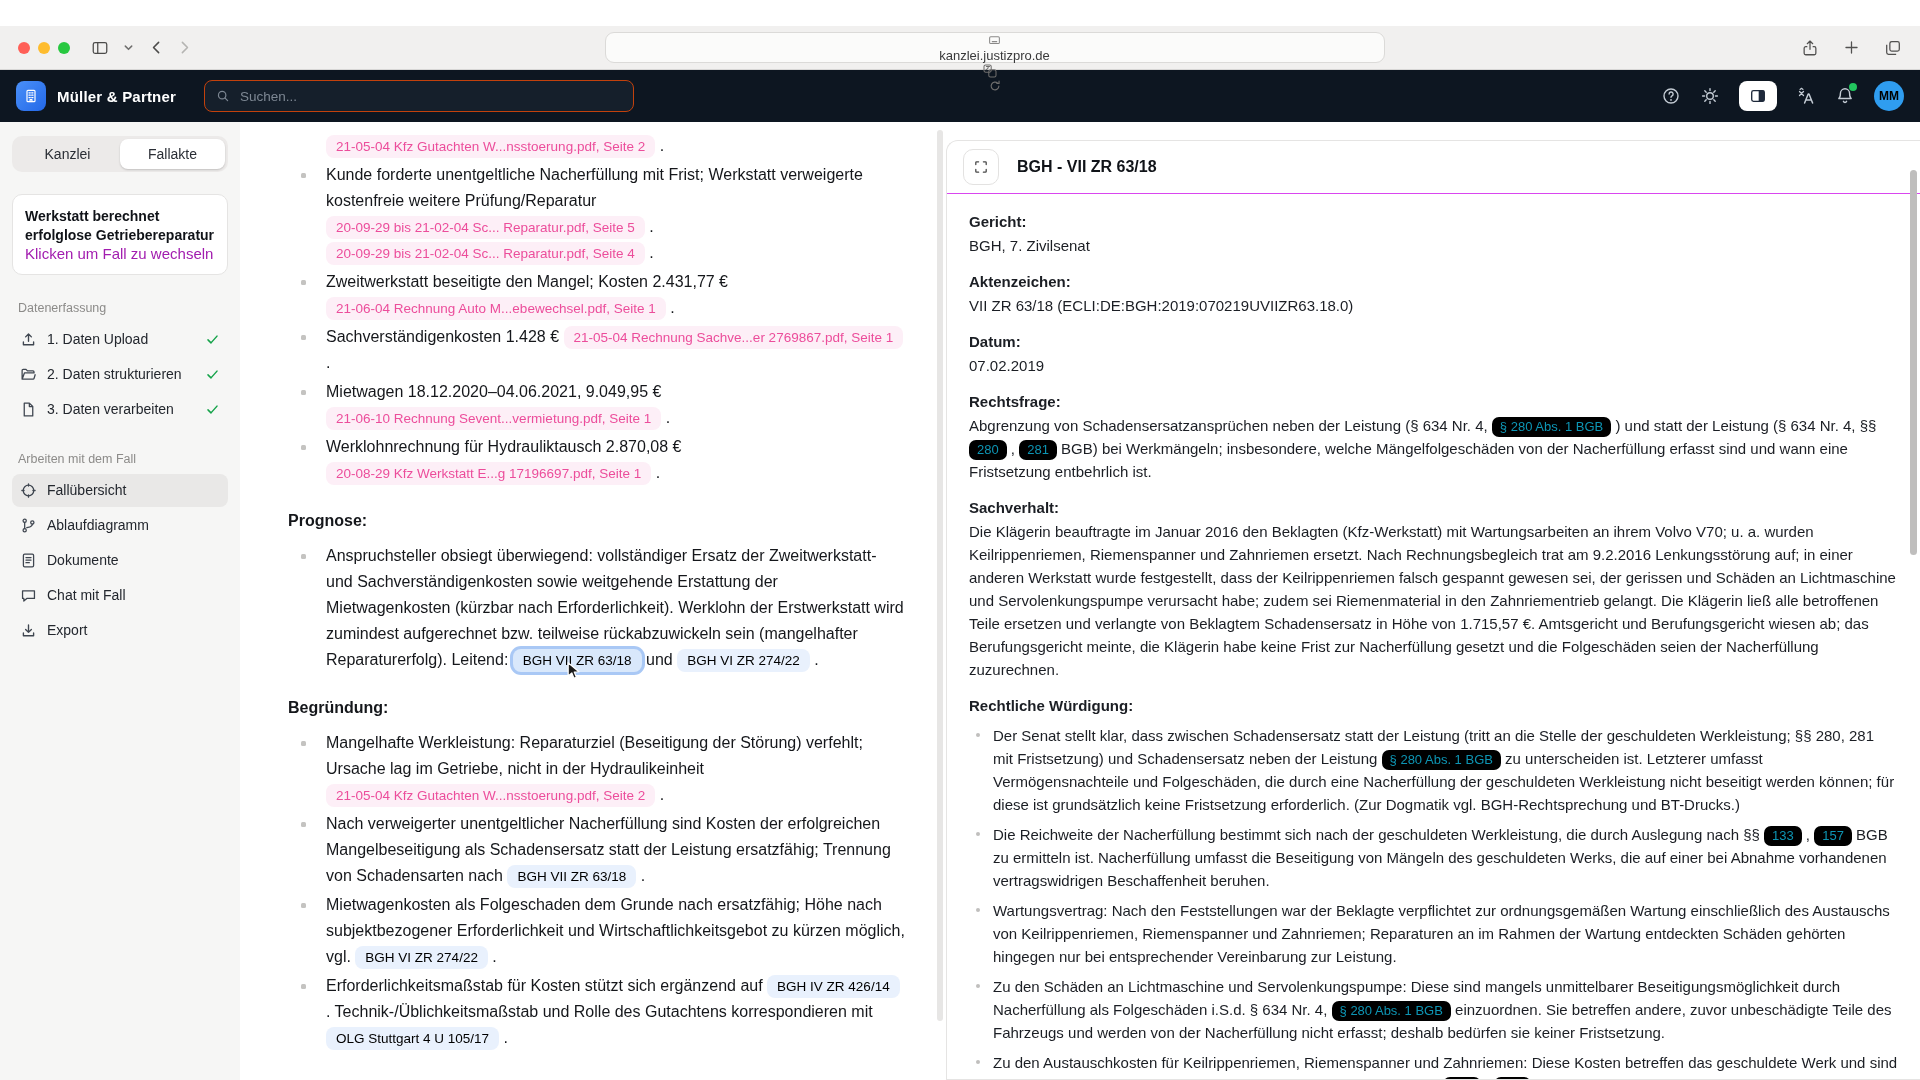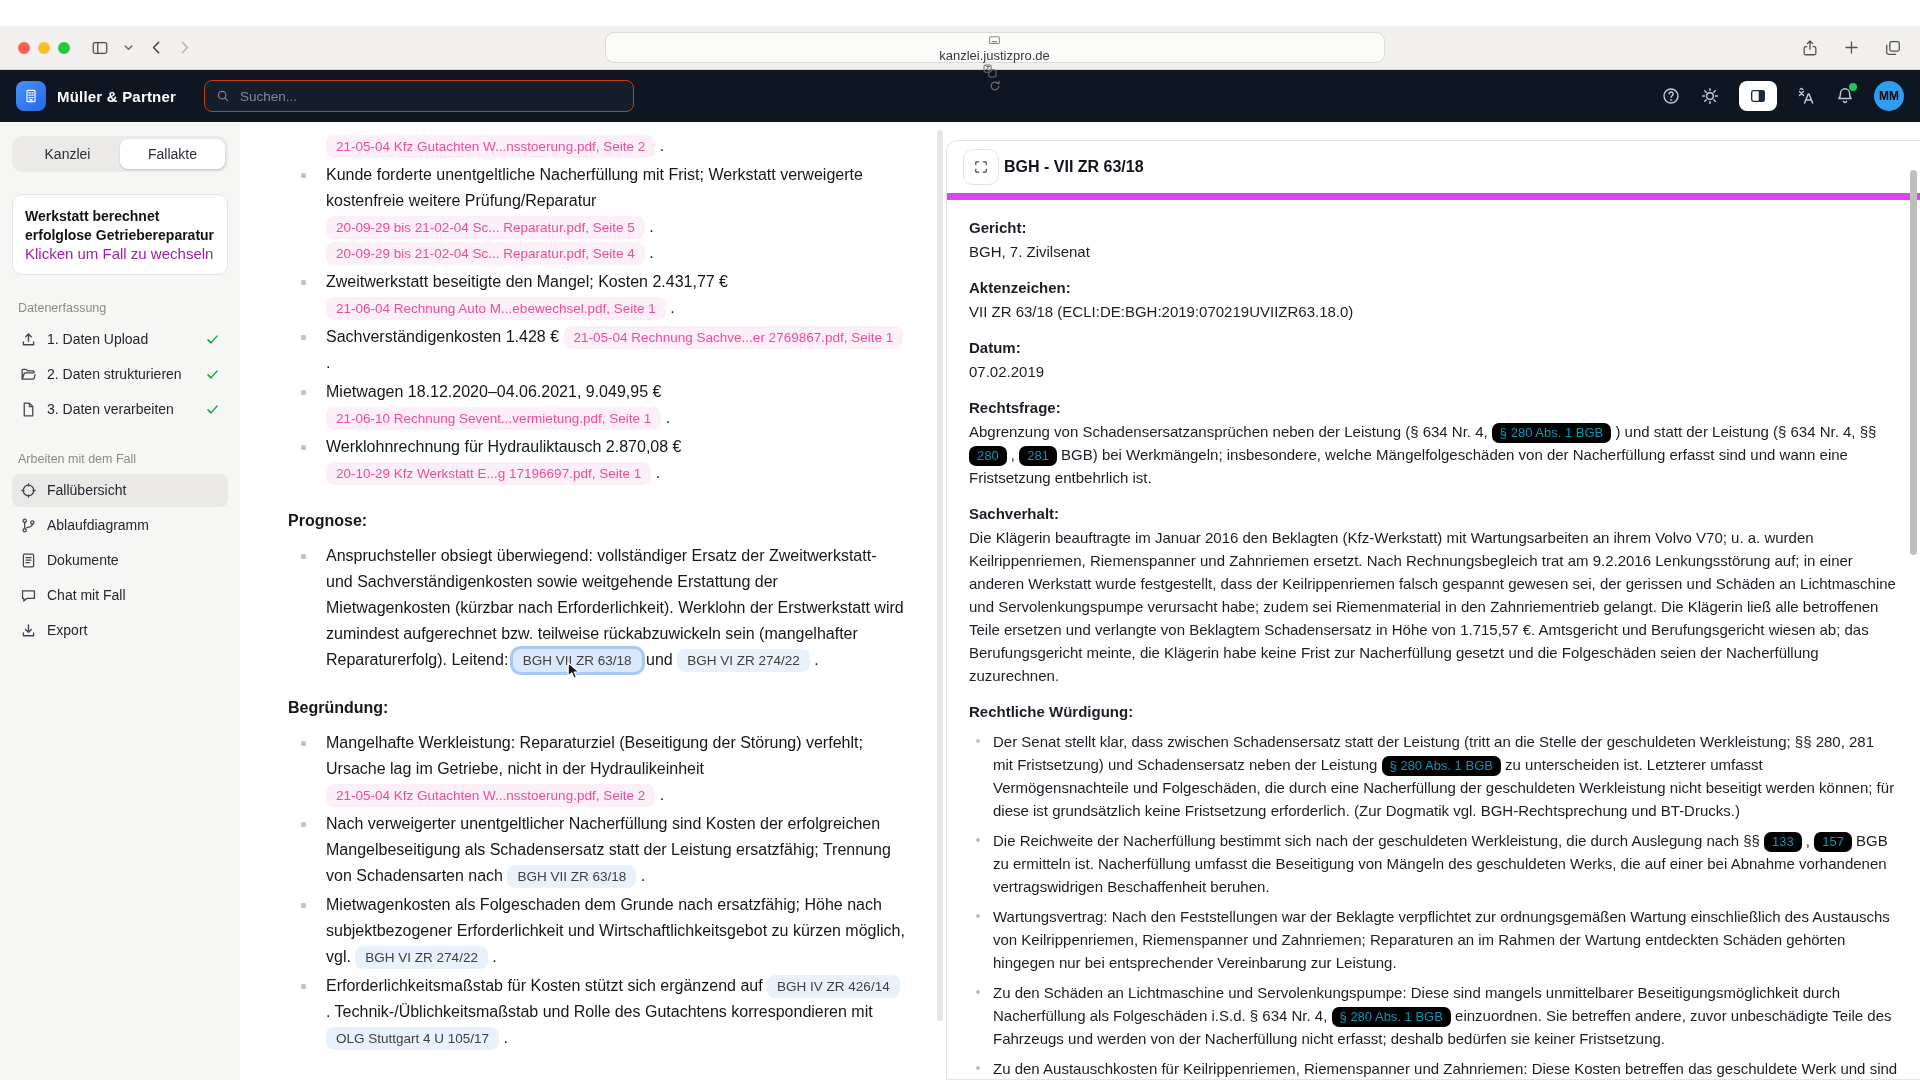--- a/index.html
+++ b/index.html
@@ -50,27 +50,27 @@
   
   .doc{width:706px;box-sizing:border-box;padding:8px 40px 0 48px;position:relative;flex-shrink:0;
     font-size:16px;line-height:26px;color:#15171b}
   .doc-scroll{position:absolute;right:3px;top:8px;width:6px;height:93%;background:#e7e6e5;border-radius:3px}
   .bullet{position:relative;padding-left:38px;margin:3px 0}
   .bullet:before{content:"";position:absolute;left:13px;top:11px;width:5px;height:5px;border-radius:1.5px;background:#c4c3c1}
   .bullet.nomark:before{display:none}
   .blk-label{font-weight:700;margin:22px 0 9px}
   .chip{display:inline-block;border-radius:8px;padding:0 10px;font-size:13.5px;line-height:23px;white-space:nowrap}
   .chip.pink{background:#fdeff7;color:#ec4d9b}
-  .chip.blue{background:#e9f1fd;color:#404040}
+  .chip.blue{background:#e9f1fd;color:#000000}
   .chip.blue.selected{background:#d9e8fb;box-shadow:0 0 0 3px #a9c8f5;position:relative}
   .cursor{position:absolute;left:40%;top:52%;width:20px;height:20px;pointer-events:none}
   
   .panel{flex:1;margin-top:18px;border:1px solid #e5e4e3;border-right:none;border-radius:12px 0 0 0;background:#fff;
     display:flex;flex-direction:column;min-width:0}
-  .panel-head{height:52px;display:flex;align-items:center;gap:5px;padding:0 16px;border-bottom:7px solid #d946ef;flex-shrink:0}
+  .panel-head{height:52px;display:flex;align-items:center;gap:18px;padding:0 16px;border-bottom:1px solid #d946ef;flex-shrink:0}
   .expand-btn{width:34px;height:34px;border:1px solid #e3e2e1;border-radius:10px;display:flex;align-items:center;justify-content:center;color:#474747;background:#fff}
   .panel-title{font-size:16px;font-weight:700;color:#101318}
   .panel-body{padding:16px 22px 0;font-size:15px;line-height:23px;color:#1b1e24;overflow:hidden}
   .p-label{font-weight:700;margin-top:13px}
   .p-label.first{margin-top:0}
   .p-text{margin-top:1px}
   .p-bullet{position:relative;padding-left:24px;margin:7px 0}
   .p-bullet:before{content:"";position:absolute;left:7px;top:9px;width:4px;height:4px;border-radius:50%;background:#c0bfbd}
   .chip.cyan{background:#000000;color:#0d95b4;font-size:13px;border-radius:7px;padding:0 8px;line-height:20px}
   .win-scroll{position:absolute;right:3px;top:48px;width:7px;height:385px;background:#bfbebd;border-radius:4px}
@@ -308,21 +308,21 @@
       </div>
   </div>
 
   <div class="doc">
     <div id="doc-content">
         <div class="bullet nomark"><span class="chip pink">21-05-04 Kfz Gutachten W...nsstoerung.pdf, Seite 2</span> .</div>
         <div class="bullet">Kunde forderte unentgeltliche Nacherfüllung mit Frist; Werkstatt verweigerte kostenfreie weitere Prüfung/Reparatur <span class="chip pink">20-09-29 bis 21-02-04 Sc... Reparatur.pdf, Seite 5</span> . <span class="chip pink">20-09-29 bis 21-02-04 Sc... Reparatur.pdf, Seite 4</span> .</div>
         <div class="bullet">Zweitwerkstatt beseitigte den Mangel; Kosten 2.431,77 € <span class="chip pink">21-06-04 Rechnung Auto M...ebewechsel.pdf, Seite 1</span> .</div>
         <div class="bullet">Sachverständigenkosten 1.428 € <span class="chip pink">21-05-04 Rechnung Sachve...er 2769867.pdf, Seite 1</span> .</div>
         <div class="bullet">Mietwagen 18.12.2020–04.06.2021, 9.049,95 € <span class="chip pink">21-06-10 Rechnung Sevent...vermietung.pdf, Seite 1</span> .</div>
-        <div class="bullet">Werklohnrechnung für Hydrauliktausch 2.870,08 € <span class="chip pink">20-10-29 Kfz Werkstatt E...g 17196697.pdf, Seite 1</span> .</div>
+        <div class="bullet">Werklohnrechnung für Hydrauliktausch 2.870,08 € <span class="chip pink">20-08-29 Kfz Werkstatt E...g 17196697.pdf, Seite 1</span> .</div>
         <div class="blk-label first">Prognose:</div>
         <div class="bullet">Anspruchsteller obsiegt überwiegend: vollständiger Ersatz der Zweitwerkstatt- und Sachverständigenkosten sowie weitgehende Erstattung der Mietwagenkosten (kürzbar nach Erforderlichkeit). Werklohn der Erstwerkstatt wird zumindest aufgerechnet bzw. teilweise rückabzuwickeln sein (mangelhafter Reparaturerfolg). Leitend: <span class="chip blue selected">BGH VII ZR 63/18<svg class="cursor" viewBox="0 0 24 24">
               <path d="M5 2v16l4.4-3.6 2.5 6.4 3-1.2-2.6-6.3 5.6-.4z" fill="#1b1b1b" stroke="#fff" stroke-width="1.5" stroke-linejoin="round"></path>
             </svg></span> und <span class="chip blue">BGH VI ZR 274/22</span> .</div>
         <div class="blk-label">Begründung:</div>
         <div class="bullet">Mangelhafte Werkleistung: Reparaturziel (Beseitigung der Störung) verfehlt; Ursache lag im Getriebe, nicht in der Hydraulikeinheit <span class="chip pink">21-05-04 Kfz Gutachten W...nsstoerung.pdf, Seite 2</span> .</div>
         <div class="bullet">Nach verweigerter unentgeltlicher Nacherfüllung sind Kosten der erfolgreichen Mangelbeseitigung als Schadensersatz statt der Leistung ersatzfähig; Trennung von Schadensarten nach <span class="chip blue">BGH VII ZR 63/18</span> .</div>
         <div class="bullet">Mietwagenkosten als Folgeschaden dem Grunde nach ersatzfähig; Höhe nach subjektbezogener Erforderlichkeit und Wirtschaftlichkeitsgebot zu kürzen möglich, vgl. <span class="chip blue">BGH VI ZR 274/22</span> .</div>
         <div class="bullet">Erforderlichkeitsmaßstab für Kosten stützt sich ergänzend auf <span class="chip blue">BGH IV ZR 426/14</span> . Technik-/Üblichkeitsmaßstab und Rolle des Gutachtens korrespondieren mit <span class="chip blue">OLG Stuttgart 4 U 105/17</span> .</div>
       </div>

